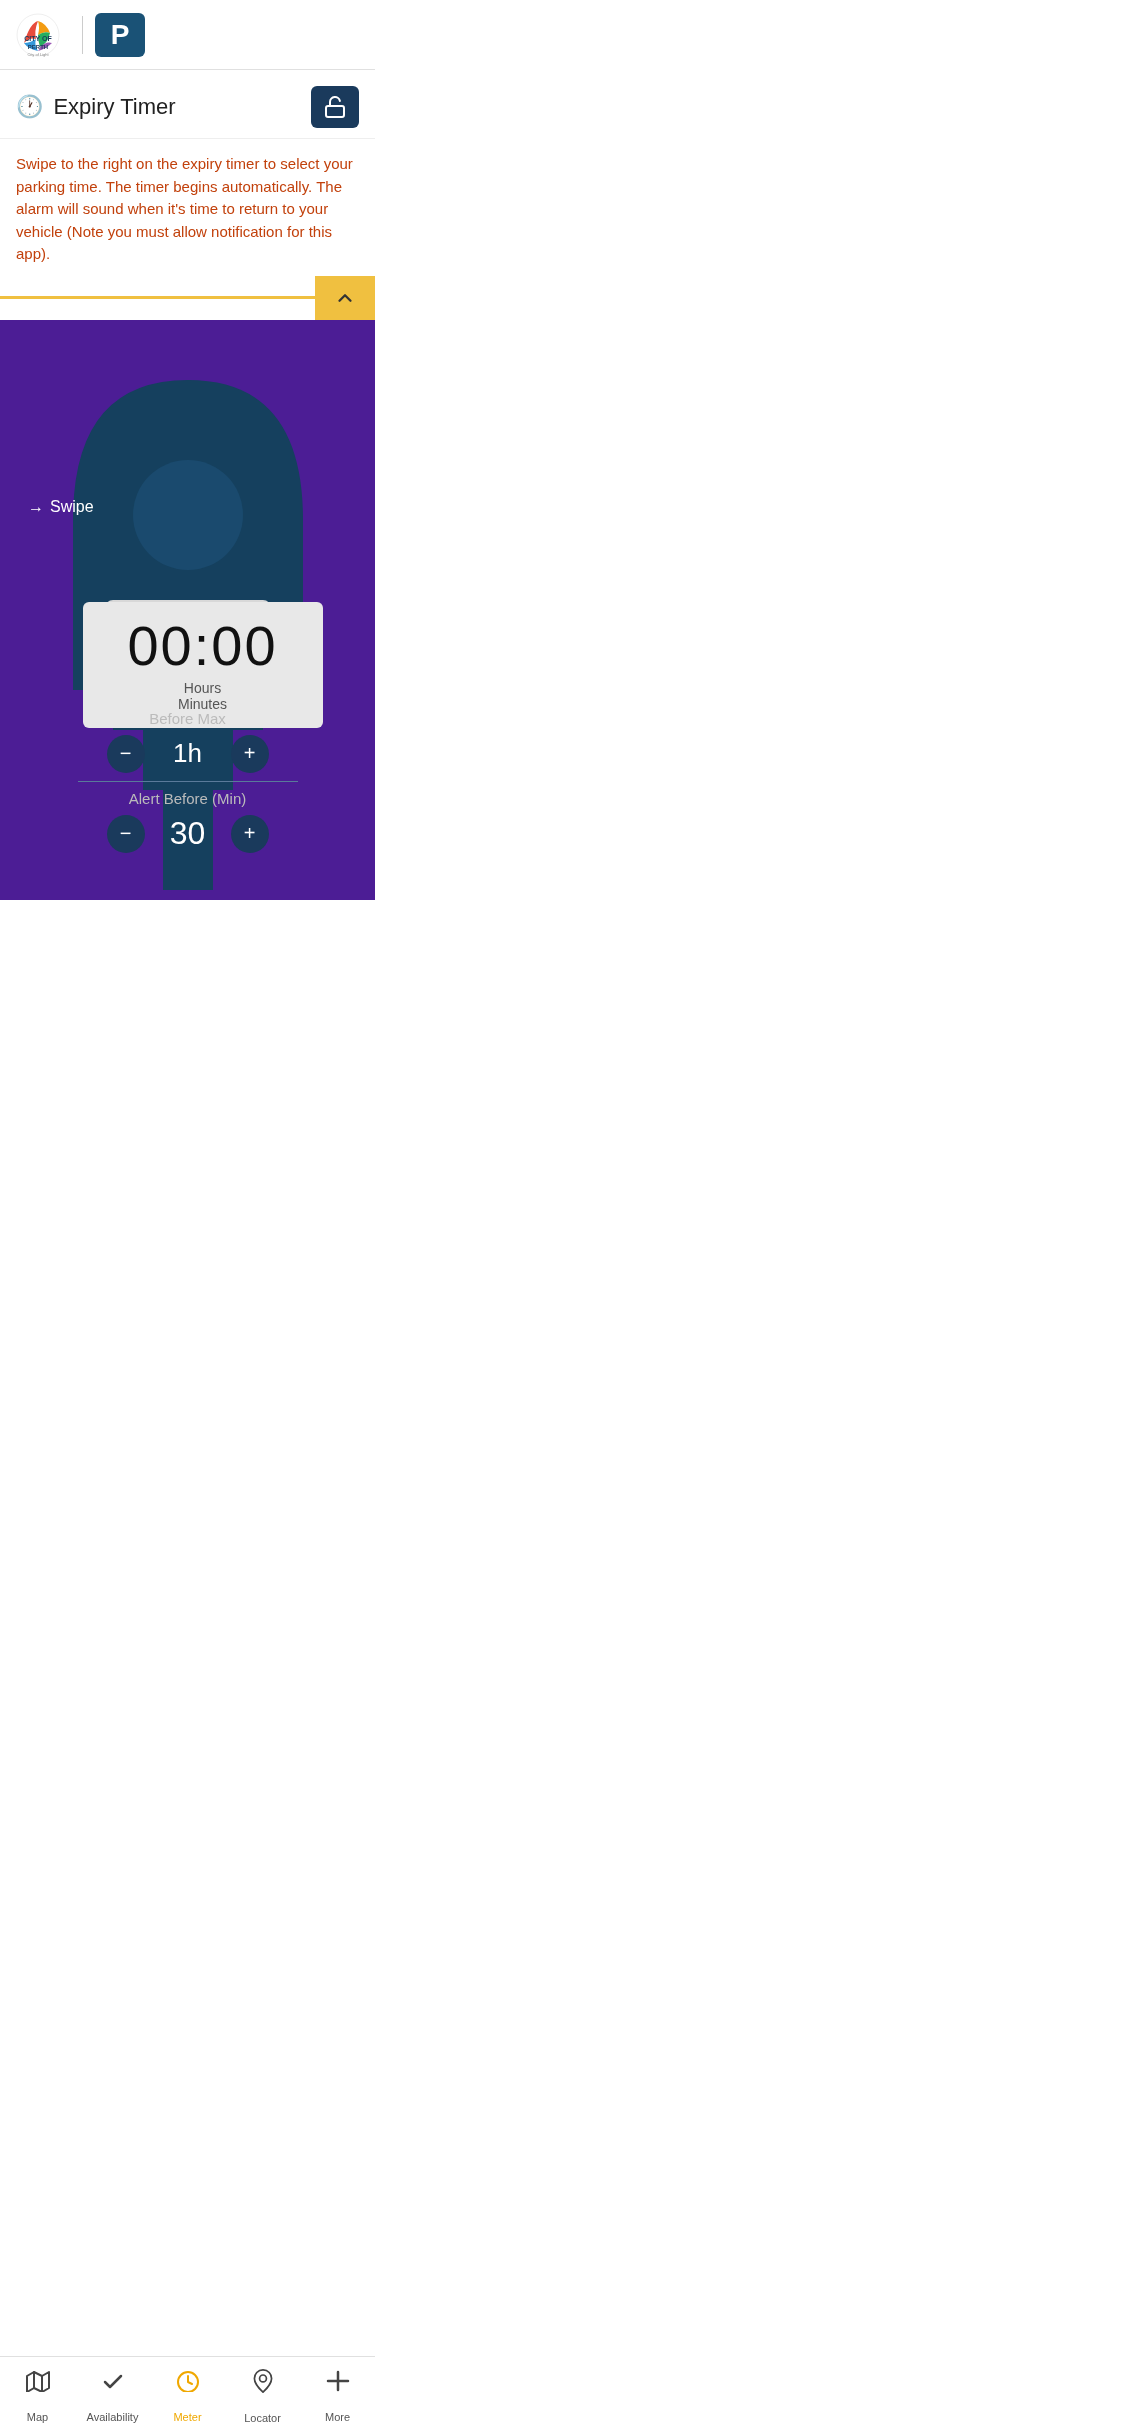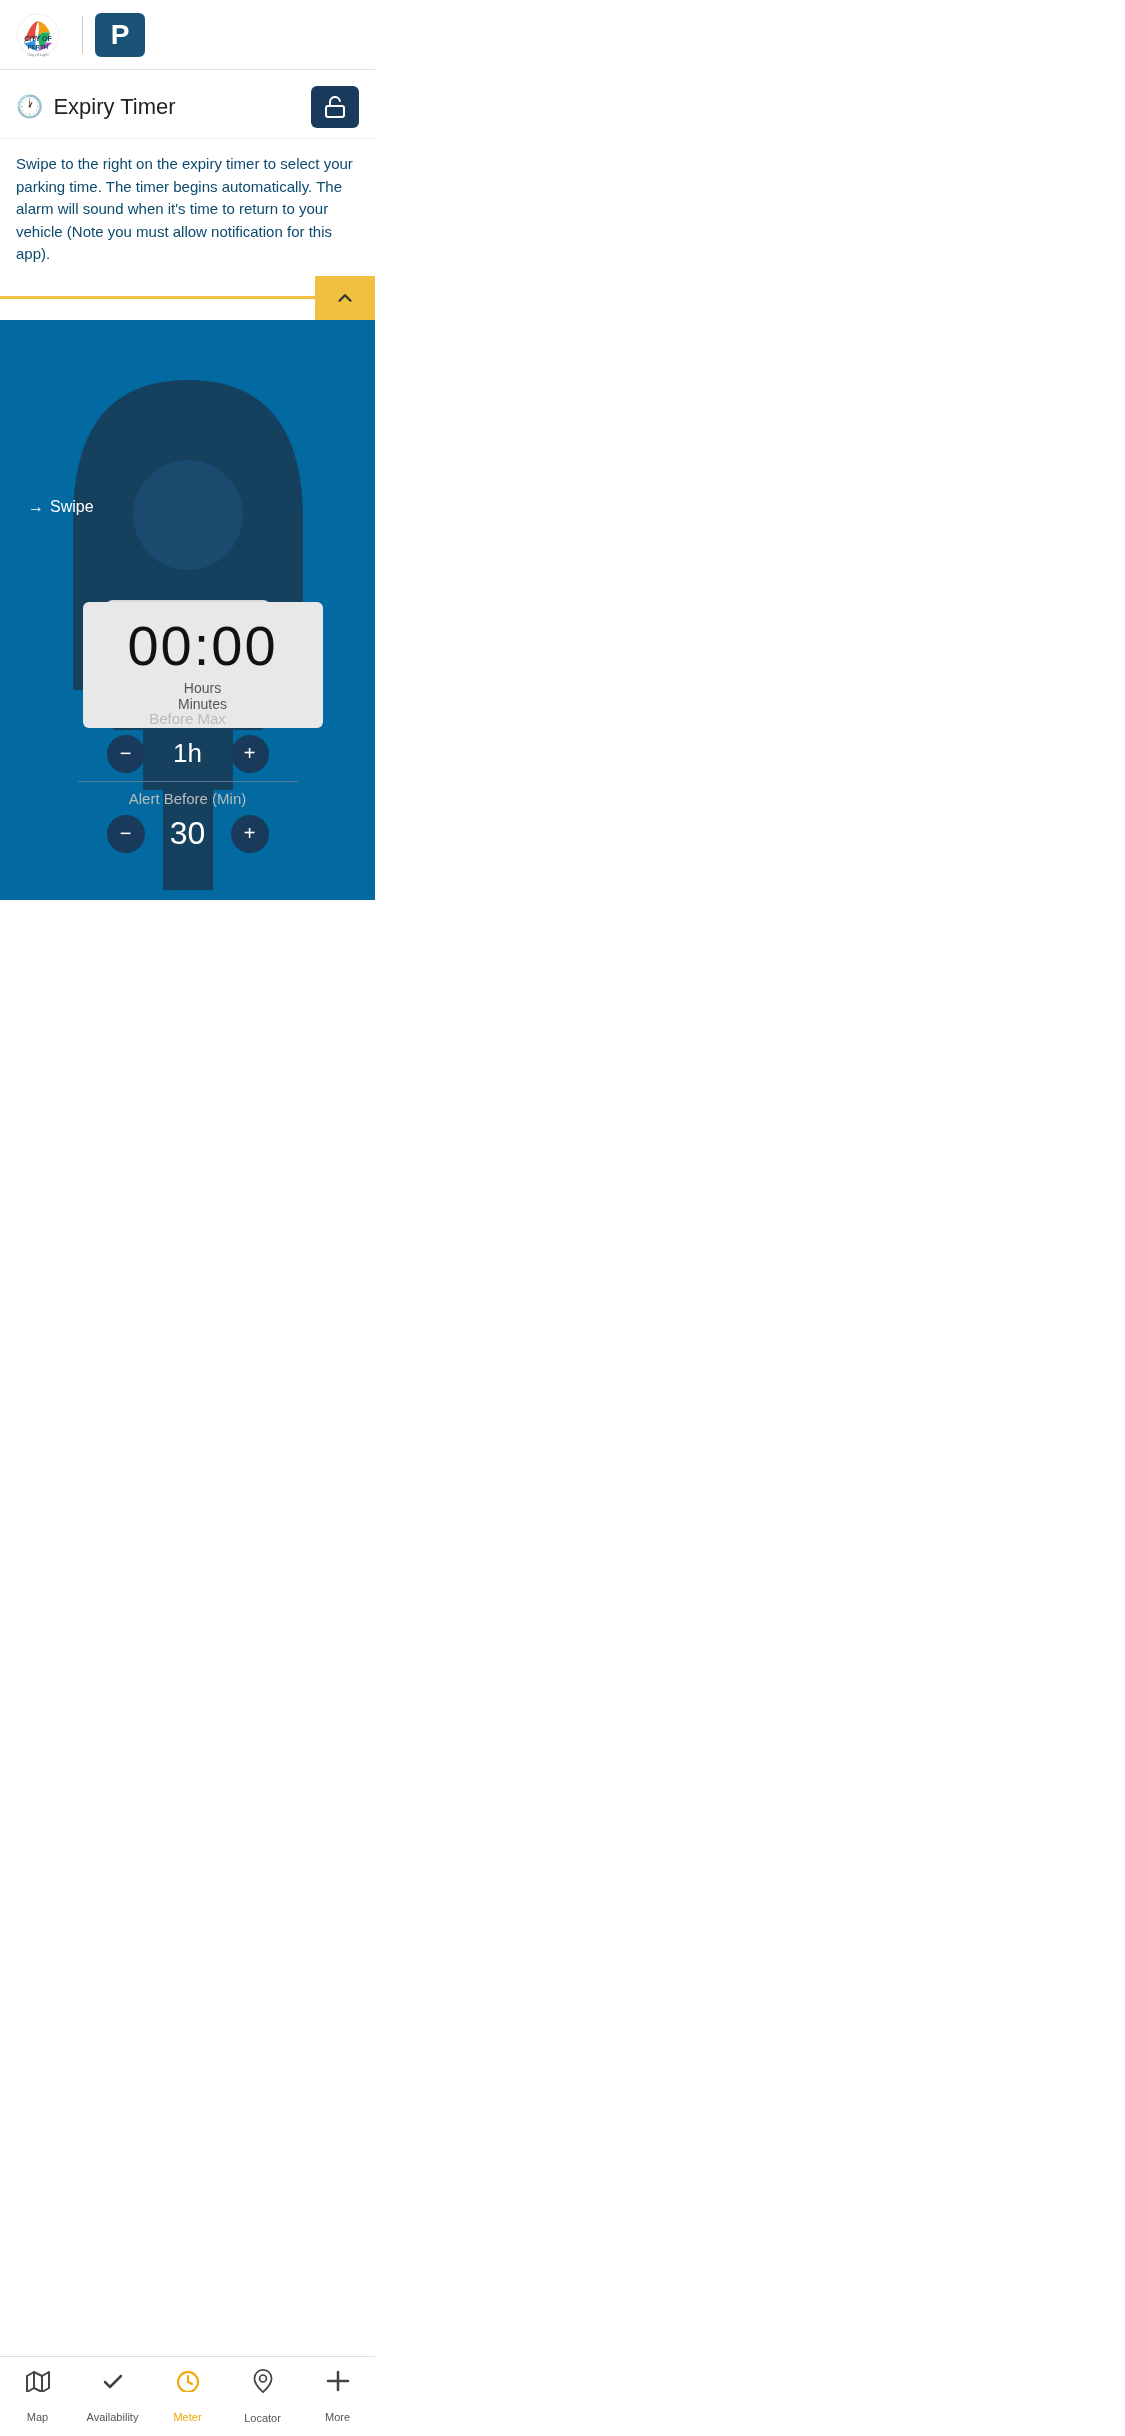--- a/index.html
+++ b/index.html
@@ -96,21 +96,21 @@
 
     .lock-icon-svg {
       width: 24px;
       height: 24px;
     }
 
     
     .description {
       padding: 14px 16px 10px 16px;
       font-size: 15px;
-      color: #0c4a6e;
+      color: #c2410c;
       line-height: 1.5;
     }
 
     .separator-with-btn {
       display: flex;
       align-items: stretch;
       height: 44px;
       margin-bottom: 0;
     }
 
@@ -129,21 +129,21 @@
       height: 44px;
       display: flex;
       align-items: center;
       justify-content: center;
       cursor: pointer;
       flex-shrink: 0;
     }
 
     
     .meter-area {
-      background: #0369a1;
+      background: #4c1d95;
       display: flex;
       flex-direction: column;
       align-items: center;
       padding-bottom: 0;
       overflow: hidden;
       position: relative;
       min-height: 570px;
     }
 
     

